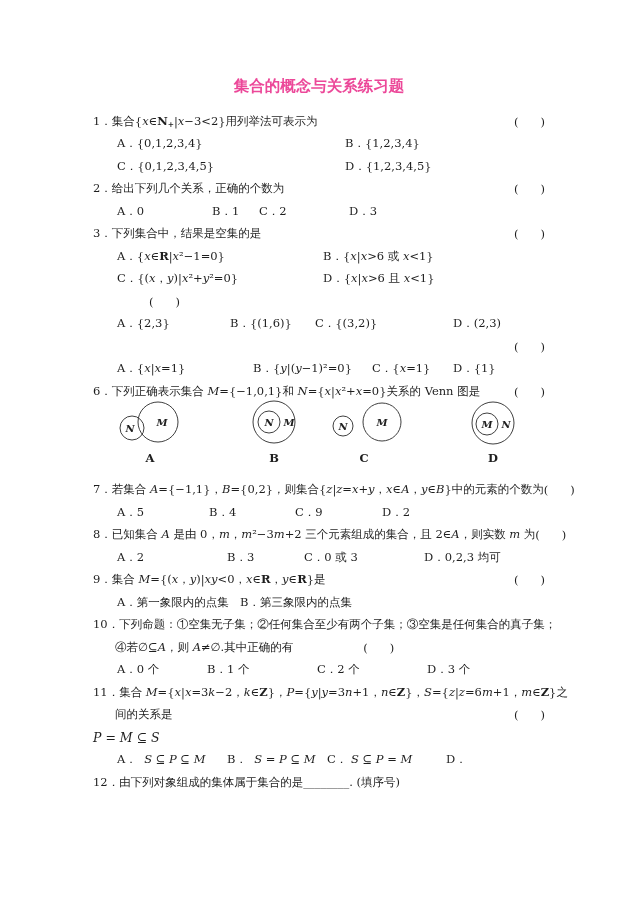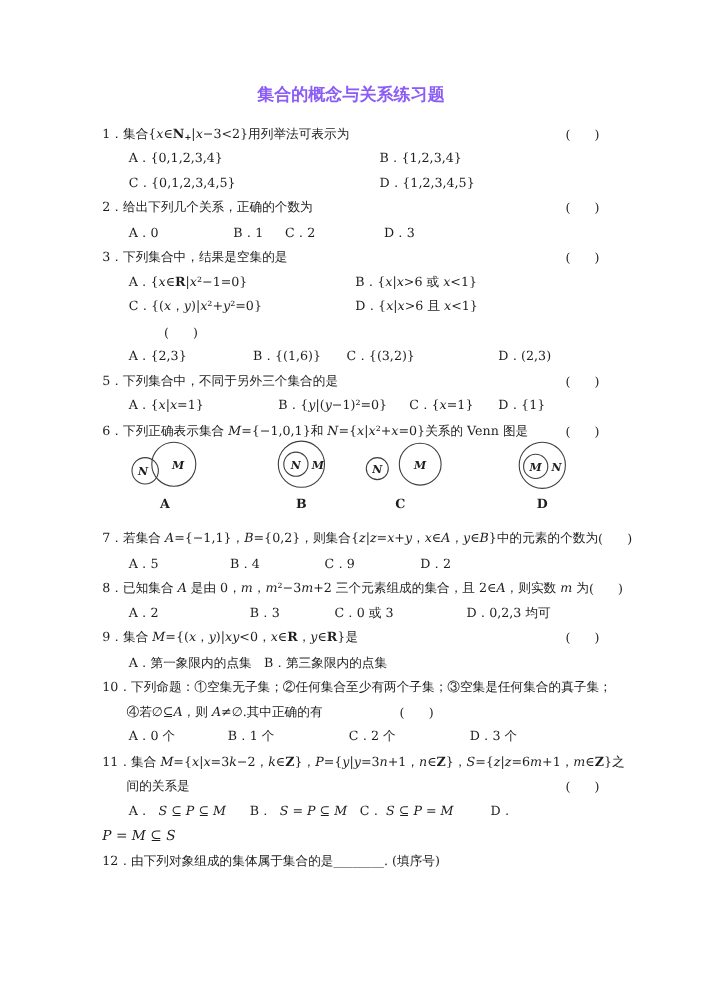--- a/index.html
+++ b/index.html
@@ -1,20 +1,20 @@
 <!DOCTYPE html>
 <html><head>
 <meta charset="utf-8">
 <style>
   *{box-sizing:border-box;margin:0;padding:0}
   html,body{width:640px;height:906px;background:#ffffff;overflow:hidden}
   .page{width:640px;height:906px;background:#fff;color:#1e1e1e;
         font-family:"DejaVu Serif","Liberation Serif",serif;
         font-size:11.5px;position:relative;padding:76px 95px 0 93px;overflow:hidden}
-  .title{font-size:15.5px;font-weight:bold;text-align:center;height:30px;line-height:20px;color:#8b5cf6}
+  .title{font-size:15.5px;font-weight:bold;text-align:center;height:30px;line-height:20px;color:#ec4899}
   .line{height:22.5px;display:flex;align-items:flex-end;white-space:nowrap}
   .ind1{padding-left:24px}
   .indr{padding-left:5px}
   .ind2{padding-left:22px}
   .paren-r{margin-left:auto}
   .pm56{margin-left:56px}
   .pm70{margin-left:70px}
   .opts{display:flex}
   .cell{flex:0 0 auto}
   .i{font-style:italic}
@@ -86,21 +86,20 @@
     <div class="line ind1 opts">
       <span class="cell" style="width:113px">A．{2,3}</span>
       <span class="cell" style="width:85px">B．{(1,6)}</span>
       <span class="cell" style="width:138px">C．{(3,2)}</span>
       <span class="cell">D．(2,3)</span>
     </div>
   </div>
 
   <div>
     <div class="line">
-      <span>5．下列集合中，不同于另外三个集合的是</span>
       <span class="paren-r">(&nbsp;&nbsp;&nbsp;&nbsp;&nbsp;&nbsp;)</span>
     </div>
     <div class="line ind1 opts">
       <span class="cell" style="width:136px">A．{<span class="i">x</span>|<span class="i">x</span>=1}</span>
       <span class="cell" style="width:119px">B．{<span class="i">y</span>|(<span class="i">y</span>−1)²=0}</span>
       <span class="cell" style="width:81px">C．{<span class="i">x</span>=1}</span>
       <span class="cell">D．{1}</span>
     </div>
   </div>
 
@@ -203,29 +202,29 @@
   </div>
 
   <div>
     <div class="line">
       <span>11．集合 <span class="i">M</span>={<span class="i">x</span>|<span class="i">x</span>=3<span class="i">k</span>−2，<span class="i">k</span>∈<span class="b">Z</span>}，<span class="i">P</span>={<span class="i">y</span>|<span class="i">y</span>=3<span class="i">n</span>+1，<span class="i">n</span>∈<span class="b">Z</span>}，<span class="i">S</span>={<span class="i">z</span>|<span class="i">z</span>=6<span class="i">m</span>+1，<span class="i">m</span>∈<span class="b">Z</span>}之</span>
     </div>
     <div class="line ind2">
       <span>间的关系是</span>
       <span class="paren-r">(&nbsp;&nbsp;&nbsp;&nbsp;&nbsp;&nbsp;)</span>
     </div>
+    <div class="line" style="font-size:12.5px">
+      <span><span class="i">P</span> = <span class="i">M</span> ⊆ <span class="i">S</span></span>
+    </div>
     <div class="line ind1 opts">
       <span class="cell" style="width:110px">A．&nbsp;&nbsp;<span class="i">S</span> ⊆ <span class="i">P</span> ⊆ <span class="i">M</span></span>
       <span class="cell" style="width:100px">B．&nbsp;&nbsp;<span class="i">S</span> = <span class="i">P</span> ⊆ <span class="i">M</span></span>
       <span class="cell" style="width:119px">C．&nbsp;<span class="i">S</span> ⊆ <span class="i">P</span> = <span class="i">M</span></span>
       <span class="cell">D．</span>
     </div>
-    <div class="line" style="font-size:12.5px">
-      <span><span class="i">P</span> = <span class="i">M</span> ⊆ <span class="i">S</span></span>
-    </div>
   </div>
 
   <div>
     <div class="line">
       <span>12．由下列对象组成的集体属于集合的是________. (填序号)</span>
     </div>
   </div>
 
 </div>
 

